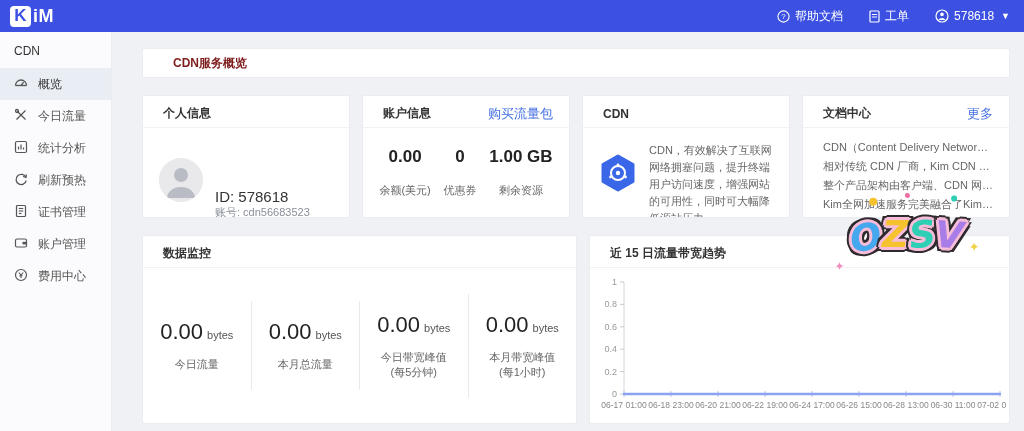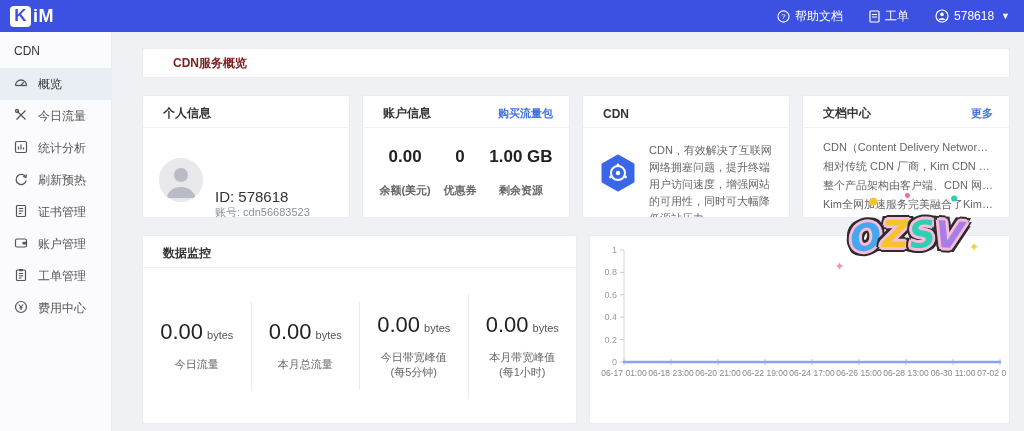--- a/index.html
+++ b/index.html
@@ -33,21 +33,21 @@
     align-items:center; padding-left:30px; font-size:12px; font-weight:bold; color:#7f1d1d; }
 
   .row1 { display:grid; grid-template-columns:repeat(4,1fr); gap:12px; margin-top:17px; height:123px; }
   .row2 { display:grid; grid-template-columns:435px 1fr; gap:12px; margin-top:17px; height:189px; }
 
   .card { background:#fff; border:1px solid #ebecf0; border-radius:2px; overflow:hidden;
     display:flex; flex-direction:column; }
   .card-head { height:32px; flex:none; border-bottom:1px solid #f1f2f5; display:flex;
     align-items:center; justify-content:space-between; padding:4px 16px 0 20px;
     font-size:12px; font-weight:bold; color:#333; }
-  .card-link { font-size:11px; font-weight:bold; color:#4470e3; cursor:pointer; text-decoration:none; }
+  .card-link { font-size:13px; font-weight:normal; color:#4470e3; cursor:pointer; text-decoration:none; }
   .card-body { flex:1; }
 
   
   .profile-body { padding:12px 16px 0 16px; }
   .profile-top { display:flex; align-items:center; gap:12px; }
   .avatar { width:44px; height:44px; border-radius:50%; background:#e9e9ec; overflow:hidden; flex:none; }
   .pid { font-size:15px; color:#333;margin-top:48px; }
   .pacct { font-size:11px; color:#8a8f99; margin-top:0; }
   .verify-row { display:flex; gap:12px; margin-top:10px; }
   .vicon { width:26px; height:26px; border-radius:50%; display:flex; align-items:center;
@@ -55,21 +55,21 @@
   .vicon.on { background:#3d64e8; }
   .vicon.off { background:#dfe3f8; }
   .vbadge { position:absolute; right:-3px; bottom:-2px; width:11px; height:11px; border-radius:50%;
     background:#f5b50a; color:#fff; font-size:7px; font-weight:bold; display:flex;
     align-items:center; justify-content:center; border:1px solid #fff; }
 
   
   .acct-body { display:flex; align-items:center; justify-content:space-around; padding:0 10px; }
   .acct-stat { text-align:center; }
   .acct-val { font-size:17px; font-weight:bold; color:#222; }
-  .acct-label { font-size:11px; color:#666; margin-top:16px;font-weight:bold; }
+  .acct-label { font-size:11px; color:#666; margin-top:16px; }
 
   
   .cdn-body { display:flex; gap:12px; padding:14px 14px 0 16px; }
   .cdn-icon { flex:none; margin-top:12px; }
   .cdn-right { flex:1; display:flex; flex-direction:column; }
   .cdn-desc { font-size:11px; color:#666; line-height:17px; }
 
   
   .docs-body { padding:10px 16px 0 20px; }
   .doc-line { font-size:11px; color:#666; line-height:19px; white-space:nowrap;
@@ -213,32 +213,20 @@
     <div class="side-item">
       <span>
         <svg width="14" height="14" viewBox="0 0 14 14">
             <rect x="1.5" y="3" width="11" height="8" rx="1.5" fill="none" stroke="#555" stroke-width="1.2"></rect>
             <rect x="8.5" y="5.8" width="4" height="2.6" fill="#555"></rect>
           </svg>
       </span>
       <span>账户管理</span>
     </div>
 
-    <div class="side-item">
-      <span>
-        <svg width="14" height="14" viewBox="0 0 14 14">
-            <rect x="2.5" y="2" width="9" height="10.5" rx="1" fill="none" stroke="#555" stroke-width="1.2"></rect>
-            <rect x="5" y="1" width="4" height="2.2" rx="0.6" fill="#555"></rect>
-            <line x1="4.8" y1="5.5" x2="9.2" y2="5.5" stroke="#555" stroke-width="1.1"></line>
-            <line x1="4.8" y1="7.8" x2="9.2" y2="7.8" stroke="#555" stroke-width="1.1"></line>
-            <line x1="4.8" y1="10" x2="7.5" y2="10" stroke="#555" stroke-width="1.1"></line>
-          </svg>
-      </span>
-      <span>工单管理</span>
-    </div>
 
     <div class="side-item">
       <span>
         <svg width="14" height="14" viewBox="0 0 14 14">
             <circle cx="7" cy="7" r="5.5" fill="none" stroke="#555" stroke-width="1.2"></circle>
             <path d="M4.8 4.5 L7 7 L9.2 4.5 M7 7 L7 10 M5.4 7.8 L8.6 7.8" fill="none" stroke="#555" stroke-width="1.1"></path>
           </svg>
       </span>
       <span>费用中心</span>
     </div>
@@ -374,20 +362,23 @@
           </div>
           <div class="mon-stat">
             <span class="mon-val">0.00</span><span class="mon-unit">bytes</span>
             <div class="mon-label">本月带宽峰值</div>
             <div class="mon-sub">(每1小时)</div>
           </div>
         </div>
       </div>
 
       <div class="card">
+        <div class="card-head">
+          <span>近 15 日流量带宽趋势</span>
+        </div>
         <div class="card-body chart-body">
           <svg id="trend-chart" width="412" height="150" viewBox="0 0 412 150">
               <line x1="30" y1="10" x2="30" y2="122" stroke="#d4d6dc" stroke-width="1"></line>
               <line x1="26" y1="122" x2="30" y2="122" stroke="#c9cbd2" stroke-width="1"></line>
               <text x="23" y="125" text-anchor="end" font-size="9" fill="#999">0</text>
               <line x1="26" y1="99.6" x2="30" y2="99.6" stroke="#c9cbd2" stroke-width="1"></line>
               <text x="23" y="102.6" text-anchor="end" font-size="9" fill="#999">0.2</text>
               <line x1="26" y1="77.19999999999999" x2="30" y2="77.19999999999999" stroke="#c9cbd2" stroke-width="1"></line>
               <text x="23" y="80.19999999999999" text-anchor="end" font-size="9" fill="#999">0.4</text>
               <line x1="26" y1="54.8" x2="30" y2="54.8" stroke="#c9cbd2" stroke-width="1"></line>

